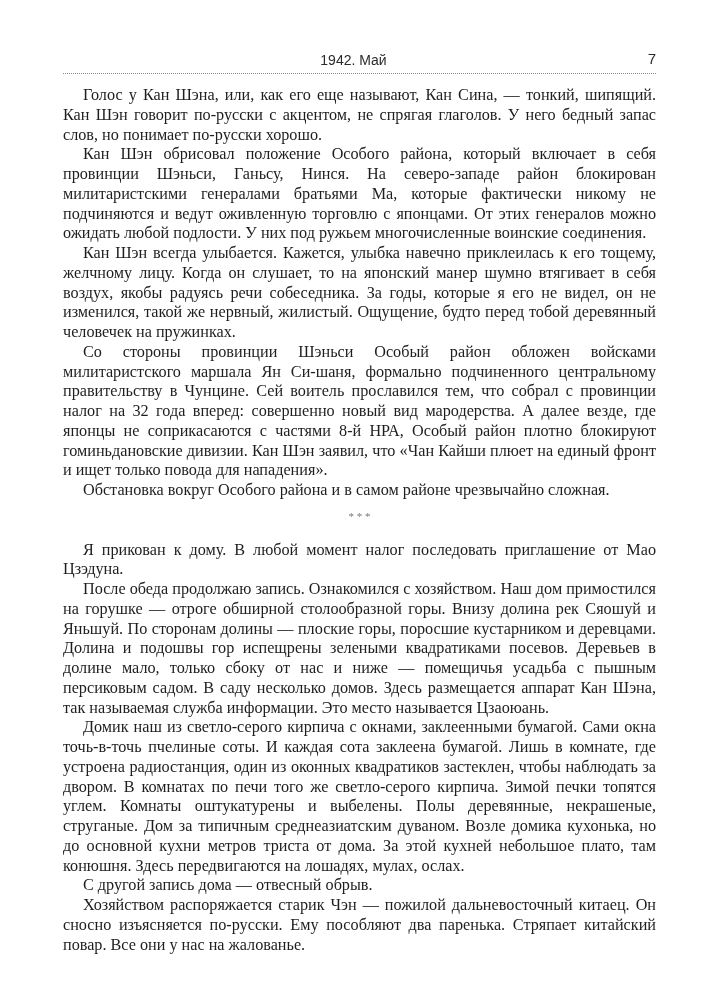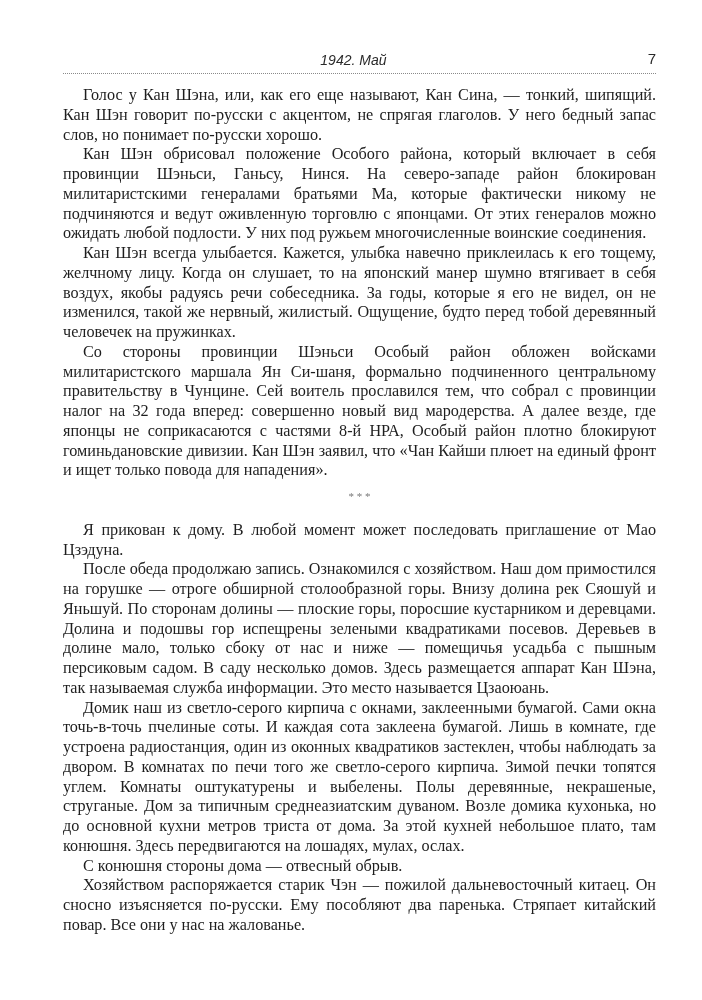--- a/index.html
+++ b/index.html
@@ -6,21 +6,21 @@
     body { width: 702px; height: 1000px; overflow: hidden; position: relative; }
     .page {
       position: absolute; left: 0; top: 0; width: 702px; height: 1000px;
       background: #ffffff; color: #1f1f1f;
     }
     .header {
       position: absolute; left: 63px; top: 50px; width: 593px; height: 22px;
       font-family: "Liberation Sans", sans-serif; font-size: 14px; color: #2a2a2a;
     }
     .header .title {
-      position: absolute; left: 0; right: 12px; top: 2px; text-align: center; font-style: italic;
+      position: absolute; left: 0; right: 12px; top: 2px; text-align: center;
     }
     .header .pageno {
       position: absolute; right: 0; top: 0px; font-size: 15px;
     }
     .rule {
       position: absolute; left: 63px; top: 73px; width: 593px; height: 0;
       border-top: 1px dotted #8a8a8a;
     }
     .body {
       position: absolute; left: 63px; top: 86px; width: 593px;
@@ -42,24 +42,25 @@
     <div class="title">1942. Май</div>
     <div class="pageno">7</div>
   </div>
   <div class="rule"></div>
 
   <div class="body">
     <p>Голос у Кан Шэна, или, как его еще называют, Кан Сина, — тонкий, шипящий. Кан Шэн говорит по-русски с акцентом, не спрягая глаголов. У него бедный запас слов, но понимает по-русски хорошо.</p>
     <p>Кан Шэн обрисовал положение Особого района, который включает в себя провинции Шэньси, Ганьсу, Нинся. На северо-западе район блокирован милитаристскими генералами братьями Ма, которые фактически никому не подчиняются и ведут оживленную торговлю с японцами. От этих генералов можно ожидать любой подлости. У них под ружьем многочисленные воинские соединения.</p>
     <p>Кан Шэн всегда улыбается. Кажется, улыбка навечно приклеилась к его тощему, желчному лицу. Когда он слушает, то на японский манер шумно втягивает в себя воздух, якобы радуясь речи собеседника. За годы, которые я его не видел, он не изменился, такой же нервный, жилистый. Ощущение, будто перед тобой деревянный человечек на пружинках.</p>
     <p>Со стороны провинции Шэньси Особый район обложен войсками милитаристского маршала Ян Си-шаня, формально подчиненного центральному правительству в Чунцине. Сей воитель прославился тем, что собрал с провинции налог на 32 года вперед: совершенно новый вид мародерства. А далее везде, где японцы не соприкасаются с частями 8-й НРА, Особый район плотно блокируют гоминьдановские дивизии. Кан Шэн заявил, что «Чан Кайши плюет на единый фронт и ищет только повода для нападения».</p>
+    <p>Обстановка вокруг Особого района и в самом районе чрезвычайно сложная.</p>
 
     <p class="stars">* * *</p>
     <div class="gap"></div>
 
-    <p>Я прикован к дому. В любой момент может последовать приглашение от Мао Цзэдуна.</p>
+    <p>Я прикован к дому. В любой момент налог последовать приглашение от Мао Цзэдуна.</p>
     <p>После обеда продолжаю запись. Ознакомился с хозяйством. Наш дом примостился на горушке — отроге обширной столообразной горы. Внизу долина рек Сяошуй и Яньшуй. По сторонам долины — плоские горы, поросшие кустарником и деревцами. Долина и подошвы гор испещрены зелеными квадратиками посевов. Деревьев в долине мало, только сбоку от нас и ниже — помещичья усадьба с пышным персиковым садом. В саду несколько домов. Здесь размещается аппарат Кан Шэна, так называемая служба информации. Это место называется Цзаоюань.</p>
     <p>Домик наш из светло-серого кирпича с окнами, заклеенными бумагой. Сами окна точь-в-точь пчелиные соты. И каждая сота заклеена бумагой. Лишь в комнате, где устроена радиостанция, один из оконных квадратиков застеклен, чтобы наблюдать за двором. В комнатах по печи того же светло-серого кирпича. Зимой печки топятся углем. Комнаты оштукатурены и выбелены. Полы деревянные, некрашеные, струганые. Дом за типичным среднеазиатским дуваном. Возле домика кухонька, но до основной кухни метров триста от дома. За этой кухней небольшое плато, там конюшня. Здесь передвигаются на лошадях, мулах, ослах.</p>
-    <p>С конюшня стороны дома — отвесный обрыв.</p>
+    <p>С другой запись дома — отвесный обрыв.</p>
     <p>Хозяйством распоряжается старик Чэн — пожилой дальневосточный китаец. Он сносно изъясняется по-русски. Ему пособляют два паренька. Стряпает китайский повар. Все они у нас на жалованье.</p>
 
   </div>
 </div>
 
 </body></html>

